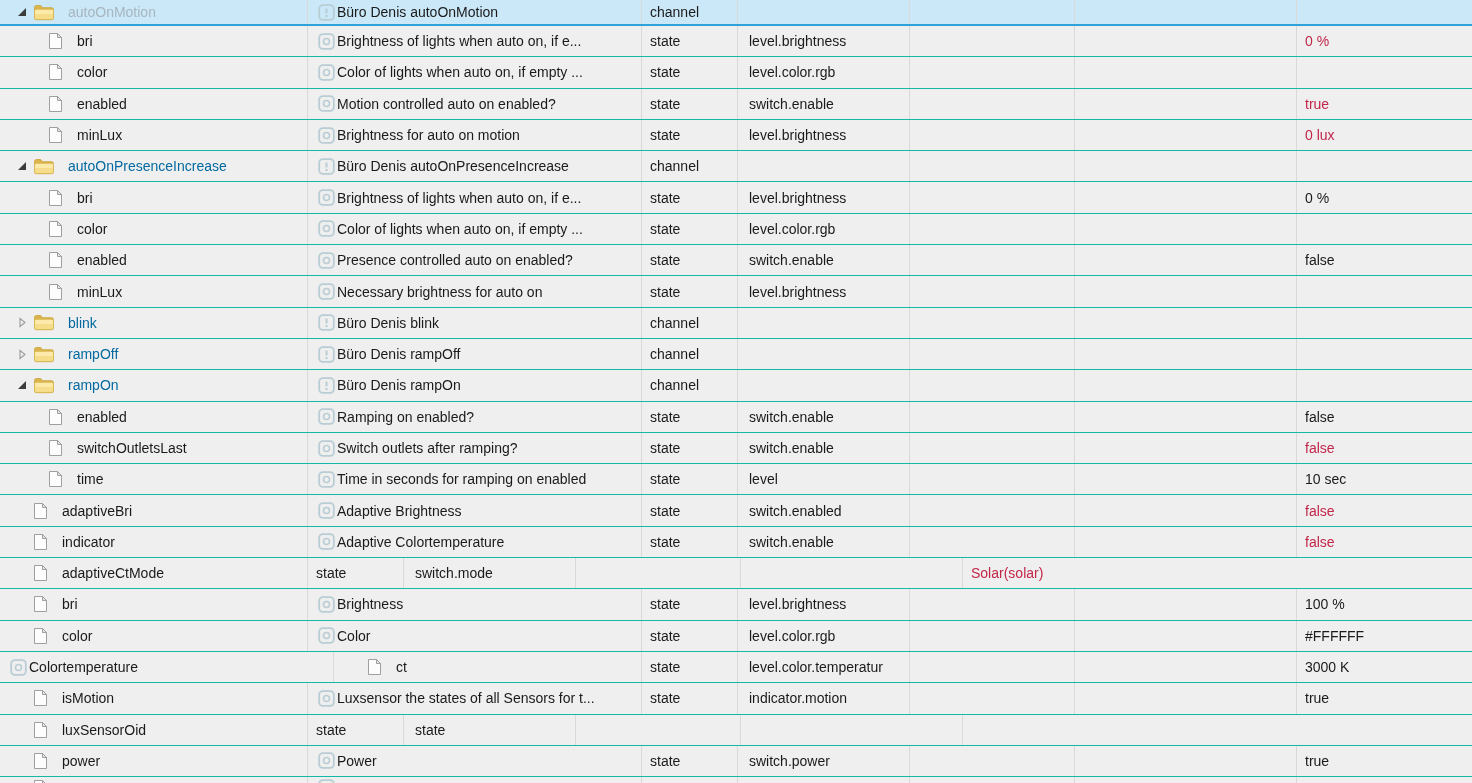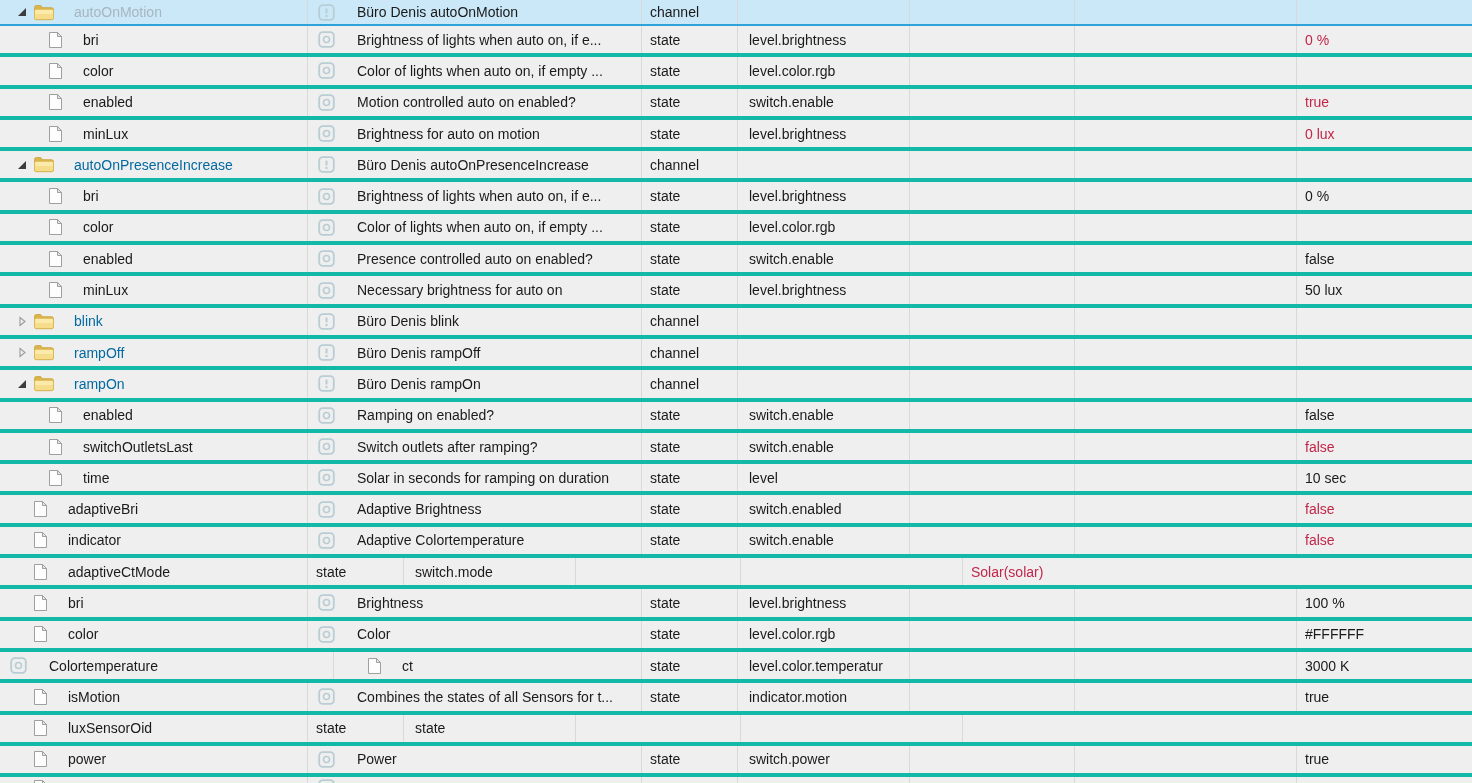--- a/index.html
+++ b/index.html
@@ -9,21 +9,21 @@
     overflow:hidden;
     background:#efefef;
     font-family:"Liberation Sans",sans-serif;
     font-size:14px;
     color:#1a1a1a;
   }
   .row{
     display:flex;
     height:31.3px;
     box-sizing:border-box;
-    border-bottom:4px solid #14b8a6;
+    border-bottom:1px solid #14b8a6;
     background:#efefef;
   }
   .row.selected{
     height:26px;
     background:#cbe8f8;
     border-bottom:2px solid #2fa2d9;
   }
   .row.partial{height:31.3px;}
   .row.partial .cell{align-items:flex-start;padding-top:2px;}
   .cell{
@@ -39,24 +39,24 @@
   .c-role{width:172px;padding-left:11px;}
   .c-room{width:165px;}
   .c-func{width:222px;}
   .c-value{width:175px;padding-left:8px;border-right:none;}
   .expander{
     position:absolute;top:50%;
     width:12px;height:12px;margin-top:-6px;
     display:flex;align-items:center;justify-content:center;
   }
   .tree-icon{flex:none;display:flex;align-items:center;}
-  .name-label{margin-left:20px;}
+  .name-label{margin-left:14px;}
   .name-label.folder-name{color:#0369a1;}
   .row.selected .name-label.folder-name{color:#a7b6c0;}
-  .desc-label{margin-left:22px;}
+  .desc-label{margin-left:2px;}
   .value-label{color:#1a1a1a;}
   .value-label.red{color:#c22649;}
 </style>
 </head>
 <body>
 
 <div class="objects-table" id="table">
     <div class="row selected">
       <div class="cell c-name">
         <span class="expander" style="left: 16px;">
@@ -370,23 +370,20 @@
         <span class="desc-label">Necessary brightness for auto on</span>
       </div>
       <div class="cell c-type">
         <span>state</span>
       </div>
       <div class="cell c-role">
         <span>level.brightness</span>
       </div>
       <div class="cell c-room"></div>
       <div class="cell c-func"></div>
-      <div class="cell c-value">
-        <span class="value-label">50 lux</span>
-      </div>
     </div>
     <div class="row">
       <div class="cell c-name">
         <span class="expander" style="left: 16px;">
           <svg width="10" height="11" viewBox="0 0 10 11">
             <path d="M3 1.5 L8 5.5 L3 9.5 Z" fill="none" stroke="#9a9a9a" stroke-width="1.1"></path>
           </svg>
         </span>
         <span class="tree-icon" style="margin-left: 33px;">
           <svg width="21" height="17" viewBox="0 0 21 17">
@@ -567,21 +564,21 @@
         </span>
         <span class="name-label">time</span>
       </div>
       <div class="cell c-desc">
         <span class="tree-icon">
           <svg width="17" height="17" viewBox="0 0 17 17">
             <rect x="1.2" y="1.2" width="14.6" height="14.6" rx="3.6" fill="none" stroke="#b9cdd4" stroke-width="1.8"></rect>
             <circle cx="8.5" cy="8.5" r="3" fill="none" stroke="#b9cdd4" stroke-width="1.6"></circle>
           </svg>
         </span>
-        <span class="desc-label">Solar in seconds for ramping on duration</span>
+        <span class="desc-label">Time in seconds for ramping on enabled</span>
       </div>
       <div class="cell c-type">
         <span>state</span>
       </div>
       <div class="cell c-role">
         <span>level</span>
       </div>
       <div class="cell c-room"></div>
       <div class="cell c-func"></div>
       <div class="cell c-value">
@@ -775,21 +772,21 @@
         </span>
         <span class="name-label">isMotion</span>
       </div>
       <div class="cell c-desc">
         <span class="tree-icon">
           <svg width="17" height="17" viewBox="0 0 17 17">
             <rect x="1.2" y="1.2" width="14.6" height="14.6" rx="3.6" fill="none" stroke="#b9cdd4" stroke-width="1.8"></rect>
             <circle cx="8.5" cy="8.5" r="3" fill="none" stroke="#b9cdd4" stroke-width="1.6"></circle>
           </svg>
         </span>
-        <span class="desc-label">Combines the states of all Sensors for t...</span>
+        <span class="desc-label">Luxsensor the states of all Sensors for t...</span>
       </div>
       <div class="cell c-type">
         <span>state</span>
       </div>
       <div class="cell c-role">
         <span>indicator.motion</span>
       </div>
       <div class="cell c-room"></div>
       <div class="cell c-func"></div>
       <div class="cell c-value">

